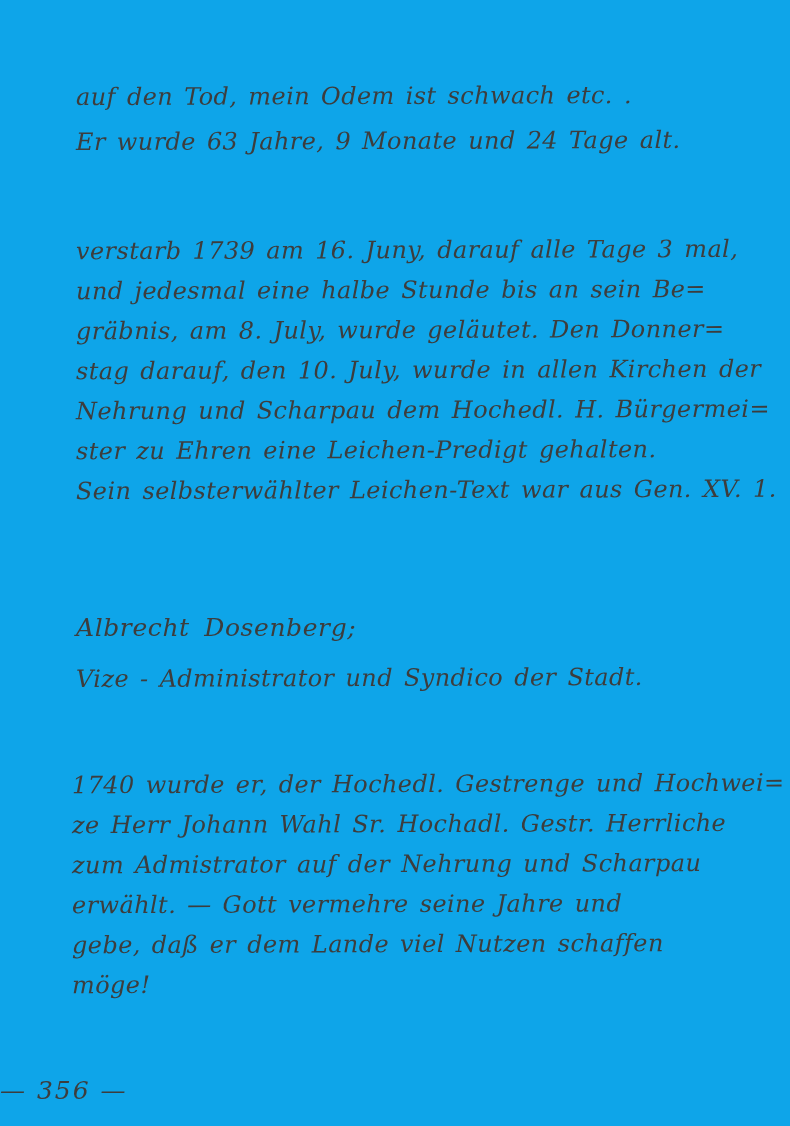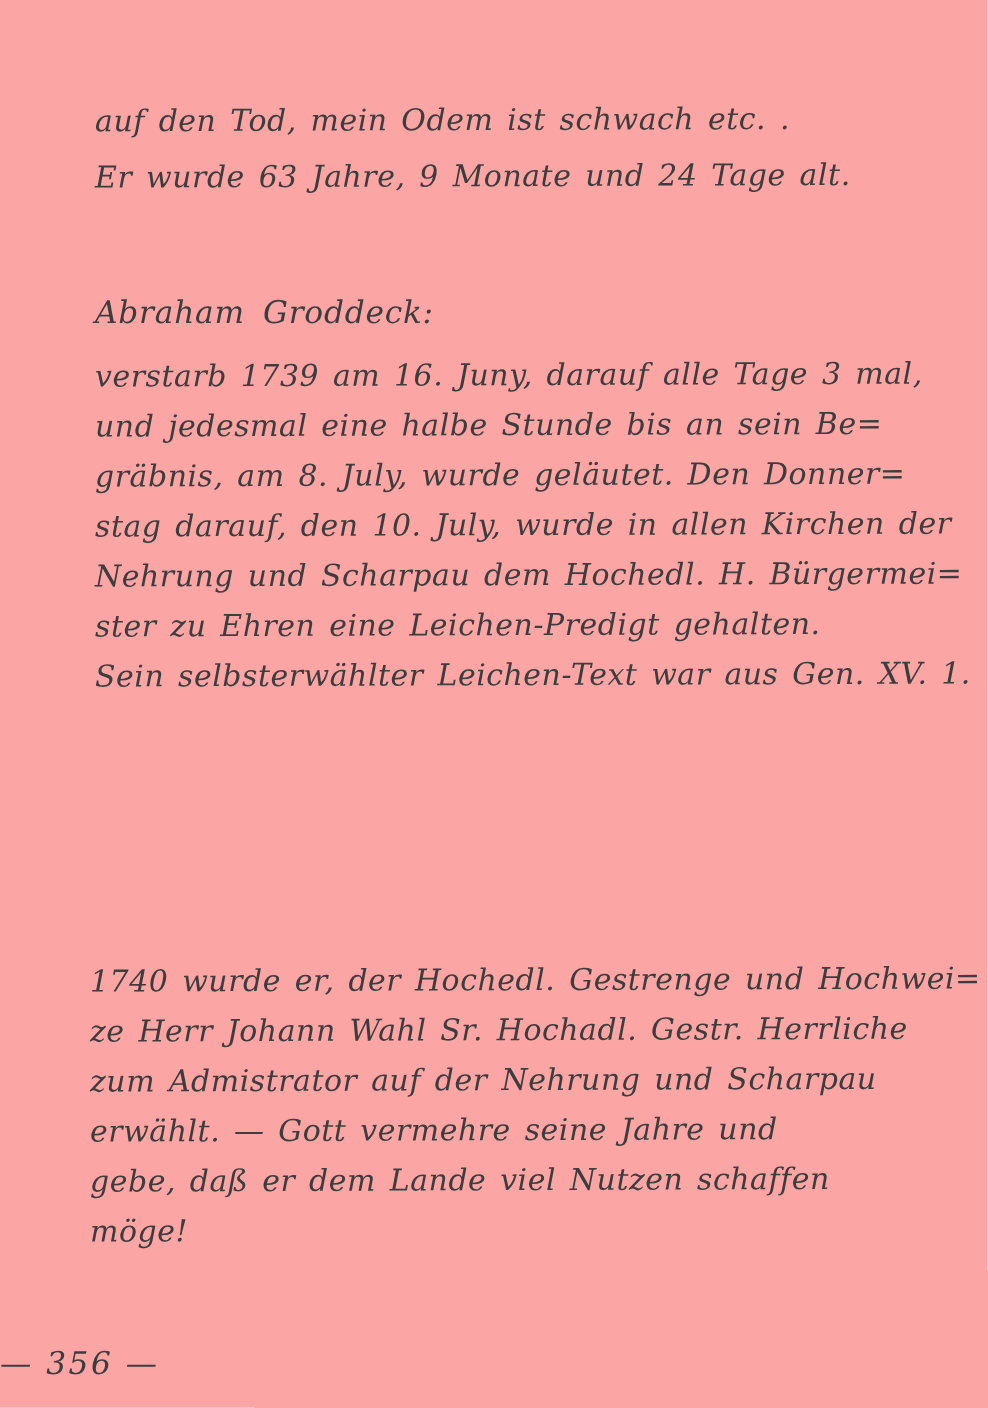--- a/index.html
+++ b/index.html
@@ -5,21 +5,21 @@
   html, body {
     margin: 0;
     padding: 0;
     background: #e8e8e8;
   }
   .page {
     position: relative;
     width: 790px;
     height: 1126px;
     margin: 0 auto;
-    background: #fca5a5;
+    background: #0ea5e9;
     overflow: hidden;
     font-family: "DejaVu Serif", serif;
     font-style: italic;
     color: #3d3d3d;
     text-decoration: underline;
   }
   .hw-line {
     font-size: 24px;
     line-height: 40px;
     letter-spacing: 0.4px;
@@ -70,30 +70,33 @@
 <body>
 
 <div class="page">
 
   <div class="intro">
     <div class="hw-line">auf den Tod, mein Odem ist schwach etc. .</div>
     <div class="hw-line">Er wurde 63 Jahre, 9 Monate und 24 Tage alt.</div>
   </div>
 
   <div class="section-groddeck">
-    <div class="hw-heading">Abraham Groddeck:</div>
     <div class="hw-line">verstarb 1739 am 16. Juny, darauf alle Tage 3 mal,</div>
     <div class="hw-line">und jedesmal eine halbe Stunde bis an sein Be=</div>
     <div class="hw-line">gräbnis, am 8. July, wurde geläutet. Den Donner=</div>
     <div class="hw-line">stag darauf, den 10. July, wurde in allen Kirchen der</div>
     <div class="hw-line">Nehrung und Scharpau dem Hochedl. H. Bürgermei=</div>
     <div class="hw-line">ster zu Ehren eine Leichen-Predigt gehalten.</div>
     <div class="hw-line">Sein selbsterwählter Leichen-Text war aus Gen. XV. 1.</div>
   </div>
 
+  <div class="section-dosenberg">
+    <div class="hw-heading">Albrecht Dosenberg;</div>
+    <div class="hw-line">Vize - Administrator und Syndico der Stadt.</div>
+  </div>
 
   <div class="section-wahl">
     <div class="hw-line">1740 wurde er, der Hochedl. Gestrenge und Hochwei=</div>
     <div class="hw-line">ze Herr Johann Wahl Sr. Hochadl. Gestr. Herrliche</div>
     <div class="hw-line">zum Admistrator auf der Nehrung und Scharpau</div>
     <div class="hw-line">erwählt. — Gott vermehre seine Jahre und</div>
     <div class="hw-line">gebe, daß er dem Lande viel Nutzen schaffen</div>
     <div class="hw-line">möge!</div>
   </div>
 

